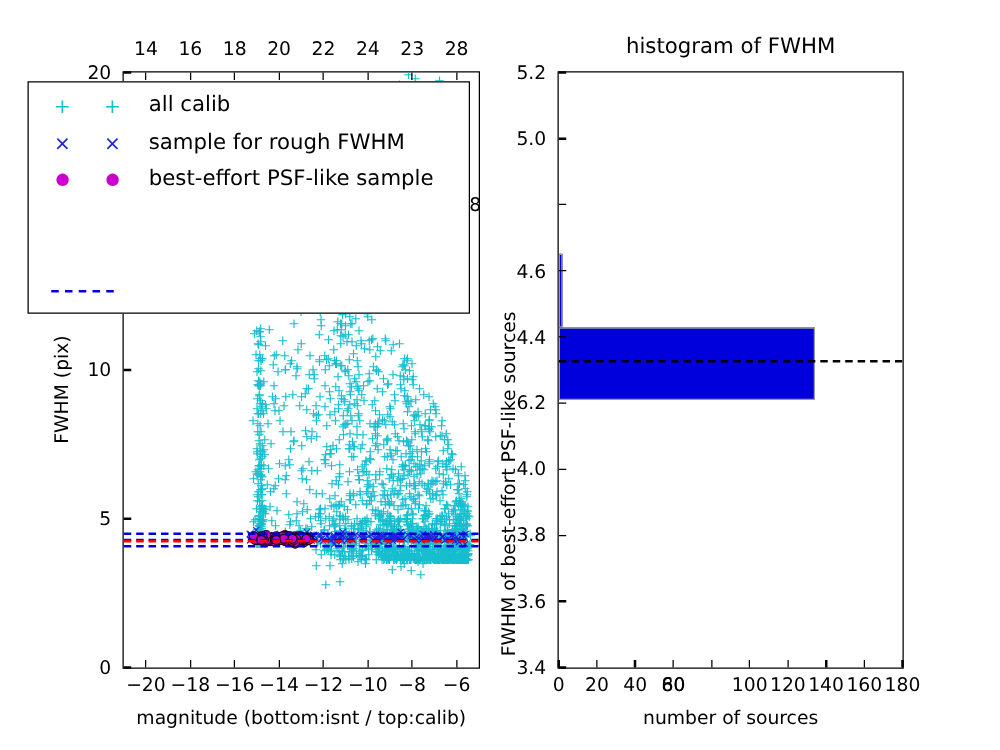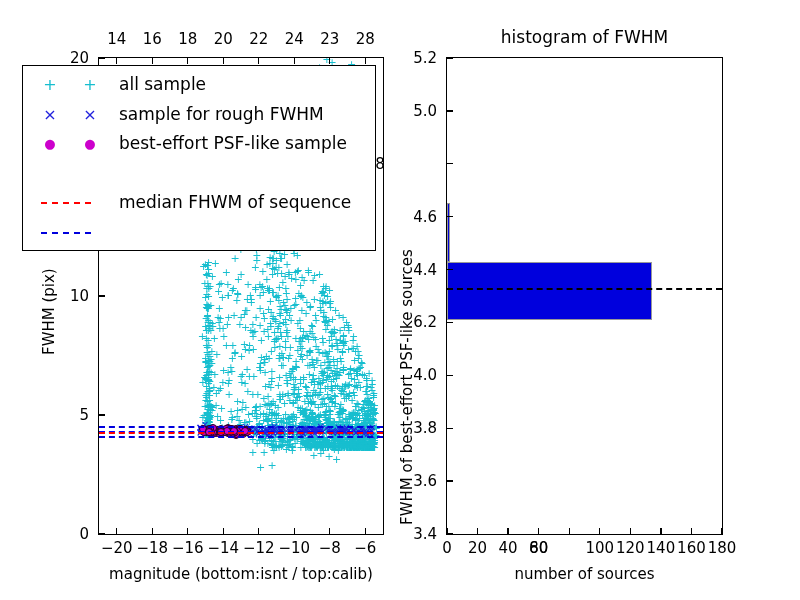--- a/index.html
+++ b/index.html
@@ -2288,35 +2288,31 @@
       <div class="tklbl" style="left:13px;width:76px;text-align:right;top:49px;">20</div>
     </div>
 
   <div class="axlbl" style="left:88px;width:306px;top:565px;">magnitude (bottom:isnt / top:calib)</div>
   <div class="vlabel" style="left:40px;top:355px;">FWHM (pix)</div>
 
   <div class="legend" id="legend-box" style="left:22px;top:65px;width:354px;height:186px;">
       <div class="legrow" style="top:4px;">
         <span class="legsym" style="left:16px;width:22px;color:#17becf;font-size:16px;">+</span>
         <span class="legsym" style="left:56px;width:22px;color:#17becf;font-size:16px;">+</span>
-        <span class="legtxt">all sample</span>
+        <span class="legtxt">all calib</span>
       </div>
       <div class="legrow" style="top:33.5px;">
         <span class="legsym" style="left:16px;width:22px;color:#2222dd;font-size:16px;">×</span>
         <span class="legsym" style="left:56px;width:22px;color:#2222dd;font-size:16px;">×</span>
         <span class="legtxt">sample for rough FWHM</span>
       </div>
       <div class="legrow" style="top:63px;">
         <span class="legsym" style="left:16px;width:22px;color:#cc00cc;font-size:13px;">●</span>
         <span class="legsym" style="left:56px;width:22px;color:#cc00cc;font-size:13px;">●</span>
         <span class="legtxt">best-effort PSF-like sample</span>
-      </div>
-      <div class="legrow" style="top:122px;">
-        <div style="position:absolute;left:18px;top:14px;width:50px;height:0;border-top:2px dashed #ff0000;"></div>
-        <span class="legtxt">median FHWM of sequence</span>
       </div>
       <div class="legrow" style="top:151.5px;">
         <div style="position:absolute;left:18px;top:14px;width:50px;height:0;border-top:2px dashed #0000dd;"></div>
       </div>
     </div>
 
   <div class="ttl" style="left:446px;width:277px;top:27px;">histogram of FWHM</div>
 
   <div class="axes" style="left:446px;top:57px;width:277px;height:478px;"></div>
 

